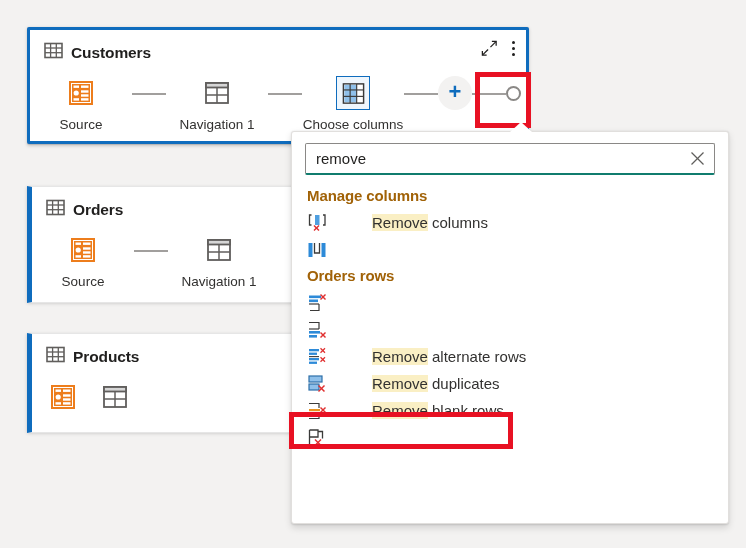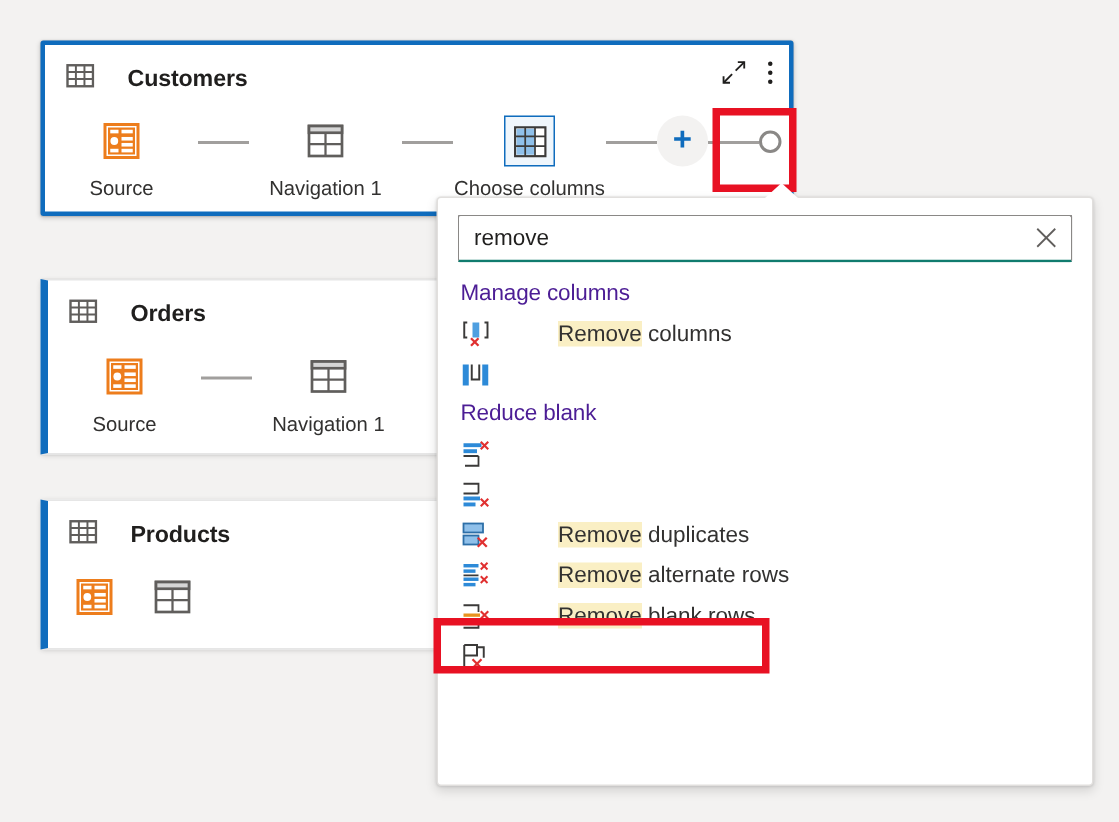--- a/index.html
+++ b/index.html
@@ -48,21 +48,21 @@
     height: 100px;
     border-left: 5px solid #0f6cbd;
     border-top: 1px solid #e6e6e6;
     border-right: 1px solid #e6e6e6;
     border-bottom: 1px solid #e6e6e6;
   }
 
   .card-header {
     display: flex;
     align-items: center;
-    gap: 22px;
+    gap: 8px;
     padding: 11px 12px 0 14px;
     position: relative;
   }
   .card-title {
     font-size: 15.5px;
     font-weight: bold;
     color: #201f1e;
     letter-spacing: -0.1px;
   }
   .card-actions {
@@ -229,22 +229,22 @@
     justify-content: center;
     cursor: pointer;
     flex: none;
   }
 
   .menu-list {
     padding: 8px 0 0 0;
   }
   .group-header {
     font-size: 15px;
-    font-weight: normal;
-    color: #4c1d95;
+    font-weight: bold;
+    color: #a16207;
     padding: 4px 0 5px 15px;
     letter-spacing: -0.1px;
   }
   .menu-item {
     display: flex;
     align-items: center;
     gap: 9px;
     padding: 4px 0 4px 15px;
     height: 27px;
     cursor: pointer;
@@ -492,21 +492,21 @@
         <svg width="20" height="20" viewBox="0 0 20 20">
           <rect x="1.5" y="3" width="4" height="14" fill="#2d8ad8"></rect>
           <rect x="14.5" y="3" width="4" height="14" fill="#2d8ad8"></rect>
           <g stroke="#3b3a39" stroke-width="1.3" fill="none">
             <polyline points="7.5,3 7.5,13 12.5,13 12.5,3"></polyline>
           </g>
         </svg>
       </span>
     </div>
 
-    <div class="group-header">Reduce blank</div>
+    <div class="group-header">Orders rows</div>
 
     <div class="menu-item">
       <span class="mi-icon">
         <svg width="20" height="20" viewBox="0 0 20 20">
           <rect x="2" y="2.5" width="12" height="2.6" fill="#2d8ad8"></rect>
           <rect x="2" y="6.5" width="9" height="2.6" fill="#2d8ad8"></rect>
           <g stroke="#3b3a39" stroke-width="1.2" fill="none">
             <polyline points="12,11 12,17.5 3,17.5"></polyline>
             <line x1="2" y1="11" x2="12" y2="11"></line>
           </g>
@@ -526,34 +526,20 @@
             <line x1="2" y1="9" x2="12" y2="9"></line>
           </g>
           <rect x="2" y="11" width="11" height="2.6" fill="#2d8ad8"></rect>
           <rect x="2" y="15" width="8" height="2.6" fill="#2d8ad8"></rect>
           <g stroke="#e03030" stroke-width="1.4">
             <line x1="13.5" y1="12.5" x2="18.5" y2="17.5"></line>
             <line x1="18.5" y1="12.5" x2="13.5" y2="17.5"></line>
           </g>
         </svg>
       </span>
-    </div>
-
-    <div class="menu-item">
-      <span class="mi-icon">
-        <svg width="20" height="20" viewBox="0 0 20 20">
-          <rect x="2" y="2" width="13" height="6" fill="#8fc0ea" stroke="#2d6fa8" stroke-width="1.2"></rect>
-          <rect x="2" y="10" width="10" height="6" fill="#8fc0ea" stroke="#2d6fa8" stroke-width="1.2"></rect>
-          <g stroke="#e03030" stroke-width="1.5">
-            <line x1="11.5" y1="11.5" x2="17.5" y2="17.5"></line>
-            <line x1="17.5" y1="11.5" x2="11.5" y2="17.5"></line>
-          </g>
-        </svg>
-      </span>
-      <span class="mi-label"><span class="hl">Remove</span><span> duplicates</span></span>
     </div>
 
     <div class="menu-item">
       <span class="mi-icon">
         <svg width="20" height="20" viewBox="0 0 20 20">
           <rect x="2" y="2" width="10" height="2.3" fill="#2d8ad8"></rect>
           <rect x="2" y="5.6" width="8" height="2.3" fill="#2d8ad8"></rect>
           <rect x="2" y="11" width="10" height="2.3" fill="#2d8ad8"></rect>
           <rect x="2" y="14.6" width="8" height="2.3" fill="#2d8ad8"></rect>
           <line x1="2" y1="9.6" x2="12" y2="9.6" stroke="#3b3a39" stroke-width="1.1"></line>
@@ -564,20 +550,34 @@
             <line x1="18" y1="10.2" x2="13.5" y2="14.7"></line>
           </g>
         </svg>
       </span>
       <span class="mi-label"><span class="hl">Remove</span><span> alternate rows</span></span>
     </div>
 
     <div class="menu-item">
       <span class="mi-icon">
         <svg width="20" height="20" viewBox="0 0 20 20">
+          <rect x="2" y="2" width="13" height="6" fill="#8fc0ea" stroke="#2d6fa8" stroke-width="1.2"></rect>
+          <rect x="2" y="10" width="10" height="6" fill="#8fc0ea" stroke="#2d6fa8" stroke-width="1.2"></rect>
+          <g stroke="#e03030" stroke-width="1.5">
+            <line x1="11.5" y1="11.5" x2="17.5" y2="17.5"></line>
+            <line x1="17.5" y1="11.5" x2="11.5" y2="17.5"></line>
+          </g>
+        </svg>
+      </span>
+      <span class="mi-label"><span class="hl">Remove</span><span> duplicates</span></span>
+    </div>
+
+    <div class="menu-item">
+      <span class="mi-icon">
+        <svg width="20" height="20" viewBox="0 0 20 20">
           <g stroke="#3b3a39" stroke-width="1.2" fill="none">
             <polyline points="2,2.5 12,2.5 12,7"></polyline>
             <polyline points="12,13 12,17.5 2,17.5"></polyline>
           </g>
           <rect x="2" y="8" width="11" height="2.2" fill="#e8921f"></rect>
           <rect x="2" y="11.3" width="11" height="2.2" fill="#e8921f"></rect>
           <g stroke="#e03030" stroke-width="1.4">
             <line x1="13.5" y1="6.5" x2="18.5" y2="11.5"></line>
             <line x1="18.5" y1="6.5" x2="13.5" y2="11.5"></line>
           </g>

